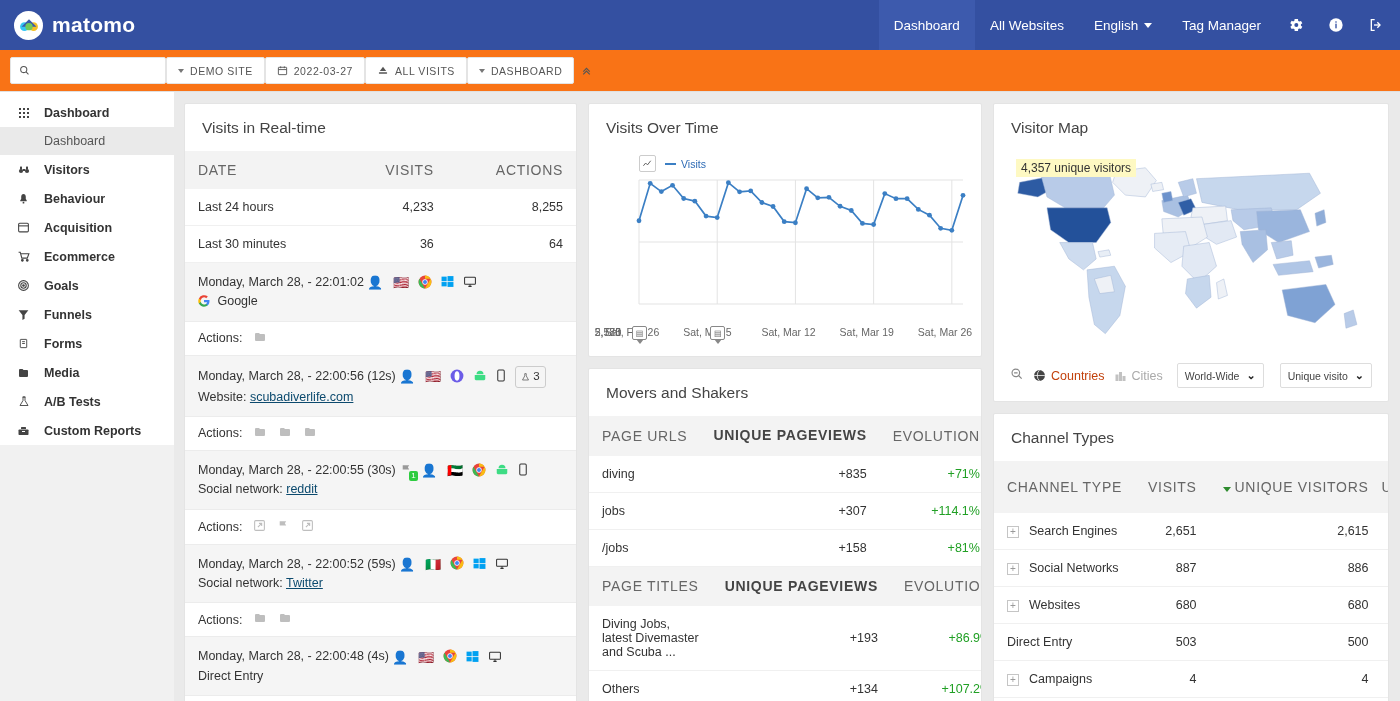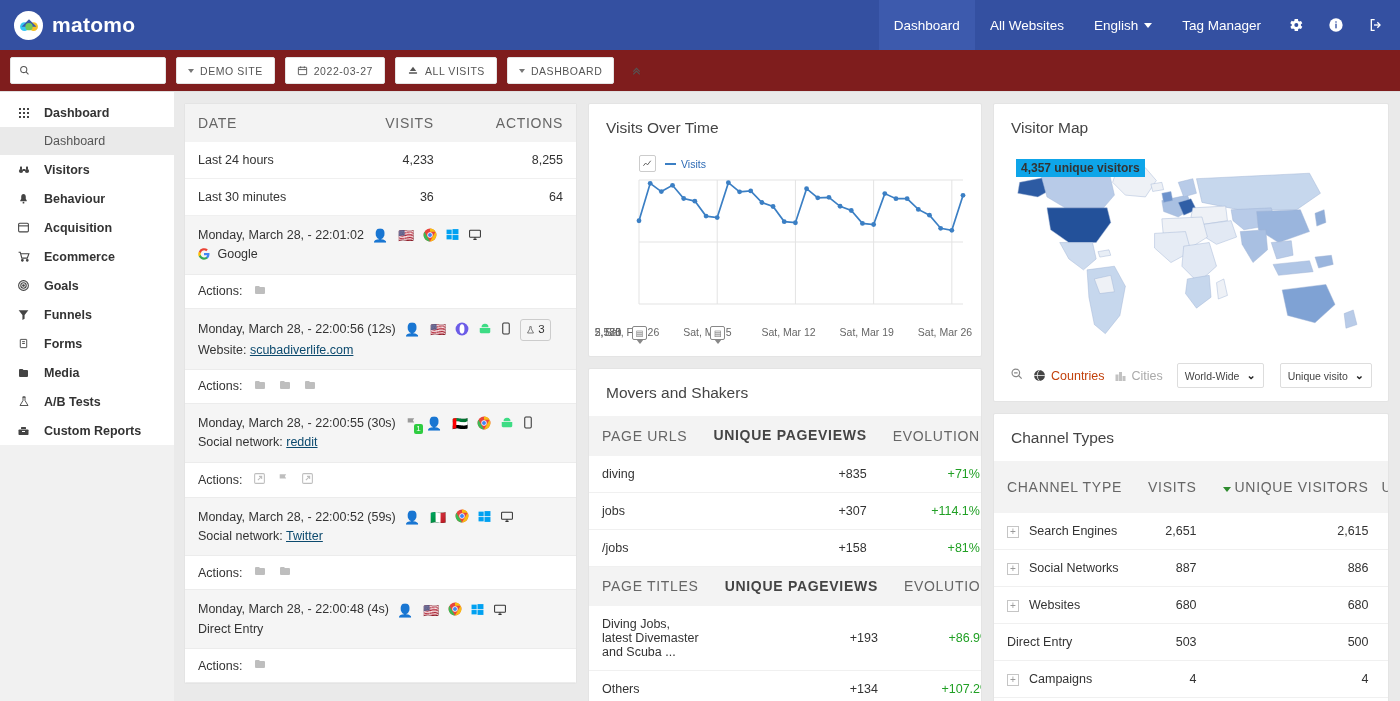--- a/index.html
+++ b/index.html
@@ -31,22 +31,22 @@
   .topnav-item.active { background: #3d5aad; }
   .topnav-icon { padding: 0 12px; }
   .caret-down {
     display: inline-block; margin-left: 6px;
     border-left: 4px solid transparent; border-right: 4px solid transparent;
     border-top: 5px solid #fff;
   }
 
   
   .toolbar {
-    height: 42px; background: #7f1d1d; border-bottom: 1px solid #e0e0e0;
-    display: flex; align-items: center; padding: 0 10px; gap: 10px;
+    height: 42px; background: #f97316; border-bottom: 1px solid #e0e0e0;
+    display: flex; align-items: center; padding: 0 10px; 
     position: relative; z-index: 20;
   }
   .searchbox {
     width: 156px; height: 27px; background: #fff; border: 1px solid #e4e4e4;
     border-radius: 2px; display: flex; align-items: center; padding: 0 8px; gap: 6px;
   }
   .searchbox input {
     border: none; outline: none; font-size: 12px; width: 100%;
     font-family: "Liberation Sans", sans-serif; background: transparent;
   }
@@ -104,21 +104,21 @@
     border-bottom: 1px solid #f0f0f0; text-align: right;
   }
   tbody td.left { text-align: left; }
   .pos { color: #21a025; }
 
   
   .rt-visit {
     background: #f5f5f5; padding: 10px 13px 9px 13px; border-bottom: 1px solid #ececec;
     font-size: 12.5px; color: #333; line-height: 1.55;
   }
-  .rt-line1 { display: flex; align-items: center; flex-wrap: wrap; gap: 5px; }
+  .rt-line1 { display: flex; align-items: center; flex-wrap: wrap; }
   .rt-icons { display: inline-flex; align-items: center; gap: 9px; margin-left: 4px; }
   .rt-actions {
     background: #fff; padding: 9px 13px; border-bottom: 1px solid #ececec;
     font-size: 12.5px; color: #333; display: flex; align-items: center; gap: 11px;
   }
   .rt-actions .glyph { opacity: .55; }
   .rt-link { color: #0c4a6e; text-decoration: underline; }
   .badge-count {
     border: 1px solid #ccc; border-radius: 3px; padding: 1px 5px;
     display: inline-flex; align-items: center; gap: 3px; font-size: 11.5px;
@@ -141,22 +141,22 @@
     background: #fff; display: flex; align-items: center; justify-content: center; font-size: 8px; color: #666;
   }
   .annot::after {
     content: ''; position: absolute; bottom: -5px; left: 3px;
     border-left: 4px solid transparent; border-right: 4px solid transparent; border-top: 5px solid #888;
   }
 
   
   .map-wrap { padding: 4px 14px 0 14px; position: relative; }
   .map-badge {
-    position: absolute; top: 8px; left: 22px; background: #0ea5e9; z-index: 5;
-    font-size: 12px; color: #333; font-weight: bold; padding: 2px 5px;
+    position: absolute; top: 8px; left: 22px; background: #fef9c3; z-index: 5;
+    font-size: 12px; color: #333; font-weight: normal; padding: 2px 5px;
   }
   .map-footer {
     display: flex; align-items: center; padding: 8px 16px 13px 16px; gap: 9px;
   }
   .map-tab { display: flex; align-items: center; gap: 5px; font-size: 12.5px; cursor: pointer; }
   .map-tab.active { color: #c2410c; }
   .map-tab.inactive { color: #aaa; }
   .map-selects { margin-left: auto; display: flex; gap: 16px; }
   .map-select {
     border: 1px solid #ddd; border-radius: 2px; background: #fff; font-size: 10.5px;
@@ -383,20 +383,21 @@
         </span>
         <span>Custom Reports</span>
       </div>
     </div>
   </div>
 
   <div class="content">
 
     <div class="col col-1">
       <div class="widget">
+        <div class="widget-title">Visits in Real-time</div>
         <table>
           <thead>
             <tr class="th-row">
               <th class="left">DATE</th>
               <th>VISITS</th>
               <th>ACTIONS</th>
             </tr>
           </thead>
           <tbody>
             <tr>

